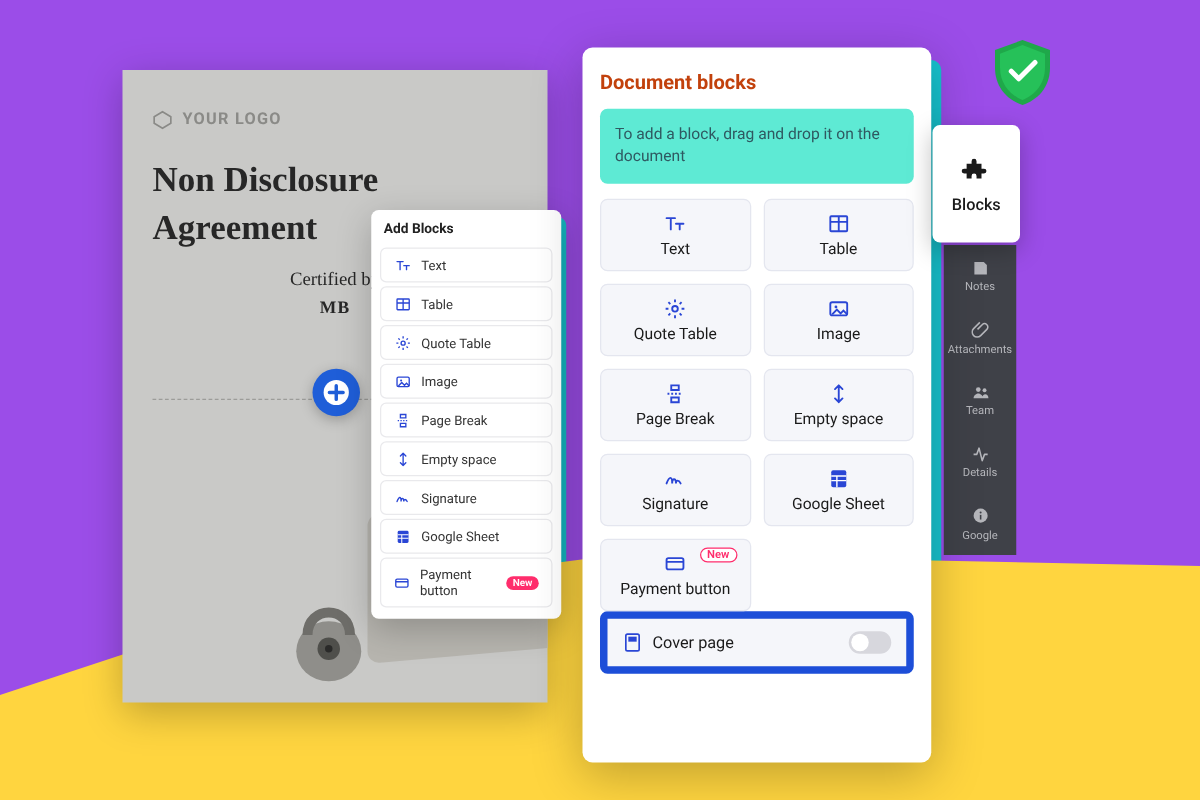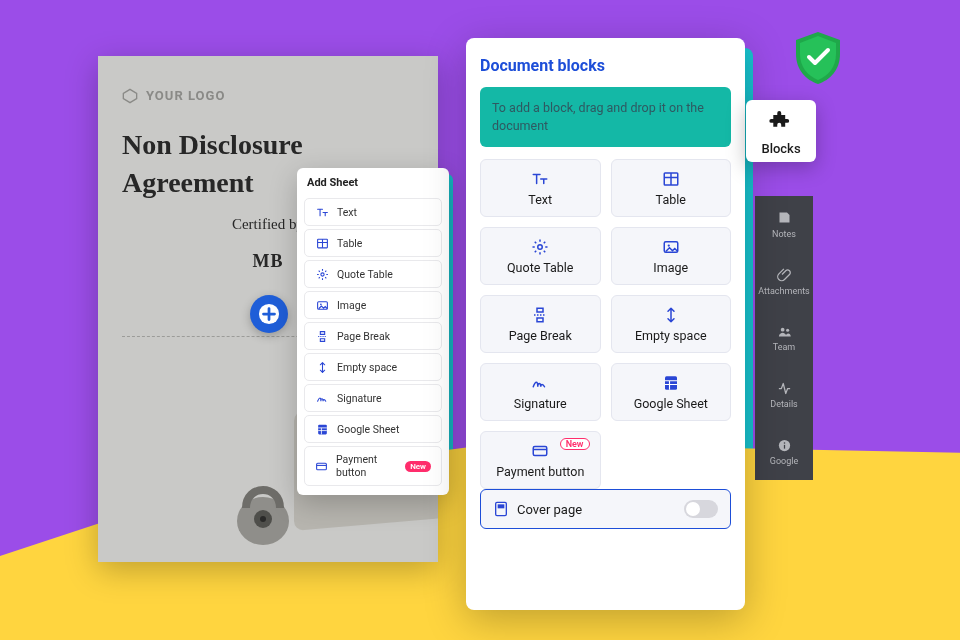--- a/index.html
+++ b/index.html
@@ -23,21 +23,21 @@
   width: 340px; height: 506px;
   background: #c9c9c6;
   box-shadow: 0 8px 30px rgba(0,0,0,0.25);
   filter: grayscale(0.3);
   overflow: hidden;
 }
 .doc-inner { position: absolute; inset: 0; padding: 32px 24px; }
 .logo-row { display: flex; align-items: flex-start; gap: 8px; color: #8a8a86; font-weight: 700; letter-spacing: 1px; font-size: 13px; }
 .doc-title { font-family: "Times New Roman", serif; font-size: 28px; font-weight: 700; color: #272727; margin-top: 22px; line-height: 1.35; }
 .cert-row { font-family: "Times New Roman", serif; font-size: 15px; color: #272727; margin-top: 14px; display: flex; align-items: center; gap: 6px; flex-direction: column; }
-.cert-badge { font-weight: 700; font-size: 18px; letter-spacing: 1px; margin-top: 12px; }
+.cert-badge { font-weight: 700; font-size: 14px; letter-spacing: 1px; }
 .hr { border: 0; border-top: 1px dashed #9c9c98; margin-top: 64px; }
 .plus-btn {
   position: absolute; left: 250px; top: 295px;
   width: 38px; height: 38px; border-radius: 50%;
   background: #1f5ed8; display: flex; align-items: center; justify-content: center;
   color: #fff; font-size: 28px; font-weight: 700;
   box-shadow: 0 3px 10px rgba(0,0,0,0.25);
 }
 .padlock { position: absolute; bottom: 16px; left: 130px; }
 .bag { position: absolute; bottom: 38px; left: 196px; width: 160px; height: 120px; background: #b8b5ad; border-radius: 10px; transform: skewY(-5deg); }
@@ -66,57 +66,57 @@
   width: 279px; height: 572px;
   background: #fff;
   border-radius: 8px;
   box-shadow: 0 10px 40px rgba(0,0,0,0.25);
   padding: 18px 14px 14px;
 }
 .panel::after {
   content: ""; position: absolute; bottom: -8px; left: 10px; right: -8px; top: 10px;
   background: #17c3cf; z-index: -1; border-radius: 8px;
 }
-.panel-title { font-size: 16px; font-weight: 700; color: #1d4ed8; margin-bottom: 12px; }
+.panel-title { font-size: 16px; font-weight: 700; color: #c2410c; margin-bottom: 12px; }
 .hint {
-  background: #14b8a6; color: #2f5961; font-size: 12.5px;
+  background: #5eead4; color: #2f5961; font-size: 12.5px;
   padding: 12px 12px; border-radius: 6px; line-height: 1.45;
   margin-bottom: 12px;
 }
 .block-grid { display: grid; grid-template-columns: 1fr 1fr; gap: 10px; }
 .block-card {
   background: #f5f6fa; border: 1px solid #e4e6ef; border-radius: 6px;
   height: 58px; display: flex; flex-direction: column; align-items: center; justify-content: center;
   font-size: 12.5px; color: #1a1a1a; gap: 4px; cursor: grab; position: relative;
 }
 .block-card .ic { width: 18px; height: 18px; color: #2a46d5; display: flex; align-items: center; justify-content: center; }
 .block-card .new-tag { position: absolute; top: 6px; right: 10px; font-size: 9px; background: #fff; border: 1px solid #ff2d6c; color: #ff2d6c; padding: 0 5px; border-radius: 8px; font-weight: 600; }
 .styling-label { font-size: 12px; color: #7a7a82; margin: 18px 2px 8px; }
 .toggle-row {
   display: flex; align-items: center; gap: 8px;
-  background: #f5f6fa; border: 1px solid #1d4ed8; border-radius: 6px;
+  background: #f5f6fa; border: 6px solid #1d4ed8; border-radius: 6px;
   padding: 10px 12px; font-size: 13px; color: #1a1a1a;
 }
 .toggle-row .spacer { flex: 1; }
 .switch { width: 34px; height: 18px; background: #d7d7dd; border-radius: 10px; position: relative; }
 .switch::after { content: ""; position: absolute; left: 2px; top: 2px; width: 14px; height: 14px; background: #fff; border-radius: 50%; }
 .sidebar {
   position: absolute; left: 755px; top: 196px;
-  width: 58px; height: 284px;
+  width: 58px; height: 248px;
   background: #3f4148;
   display: flex; flex-direction: column;
 }
 .side-item {
   flex: 1; display: flex; flex-direction: column; align-items: center; justify-content: center;
   color: #b5b6bb; font-size: 9px; gap: 3px; cursor: pointer;
 }
 .side-item .si { width: 16px; height: 16px; display: flex; align-items: center; justify-content: center; }
 .blocks-chip {
   position: absolute; left: 746px; top: 100px;
-  width: 70px; height: 62px;
+  width: 70px; height: 94px;
   background: #fff; border-radius: 6px;
   display: flex; flex-direction: column; align-items: center; justify-content: center;
   box-shadow: 0 6px 20px rgba(0,0,0,0.25);
   gap: 6px; font-size: 13px; font-weight: 500; color: #1a1a1a;
 }
 .shield { position: absolute; left: 790px; top: 30px; }
 svg { display: block; }
 </style>
 </head>
 <body>
@@ -150,21 +150,21 @@
 </div>
 
 <div class="plus-btn">
   <svg width="22" height="22" viewBox="0 0 24 24">
       <circle cx="12" cy="12" r="11" fill="#fff"></circle>
       <path d="M12 6v12M6 12h12" stroke="#1f5ed8" stroke-width="3" stroke-linecap="round"></path>
     </svg>
 </div>
 
 <div class="add-block-popover">
-  <div class="popover-title">Add Sheet</div>
+  <div class="popover-title">Add Blocks</div>
   <div id="popover-list">
       <div class="popover-item">
         <span class="ic">
           <svg width="13" height="13" viewBox="0 0 24 24">
             <path d="M3 6h9M7.5 6v12M13 12h8M17 12v6" stroke="#2a46d5" stroke-width="2" fill="none" stroke-linecap="round"></path>
           </svg>
         </span>
         <span>Text</span>
       </div>
       <div class="popover-item">

